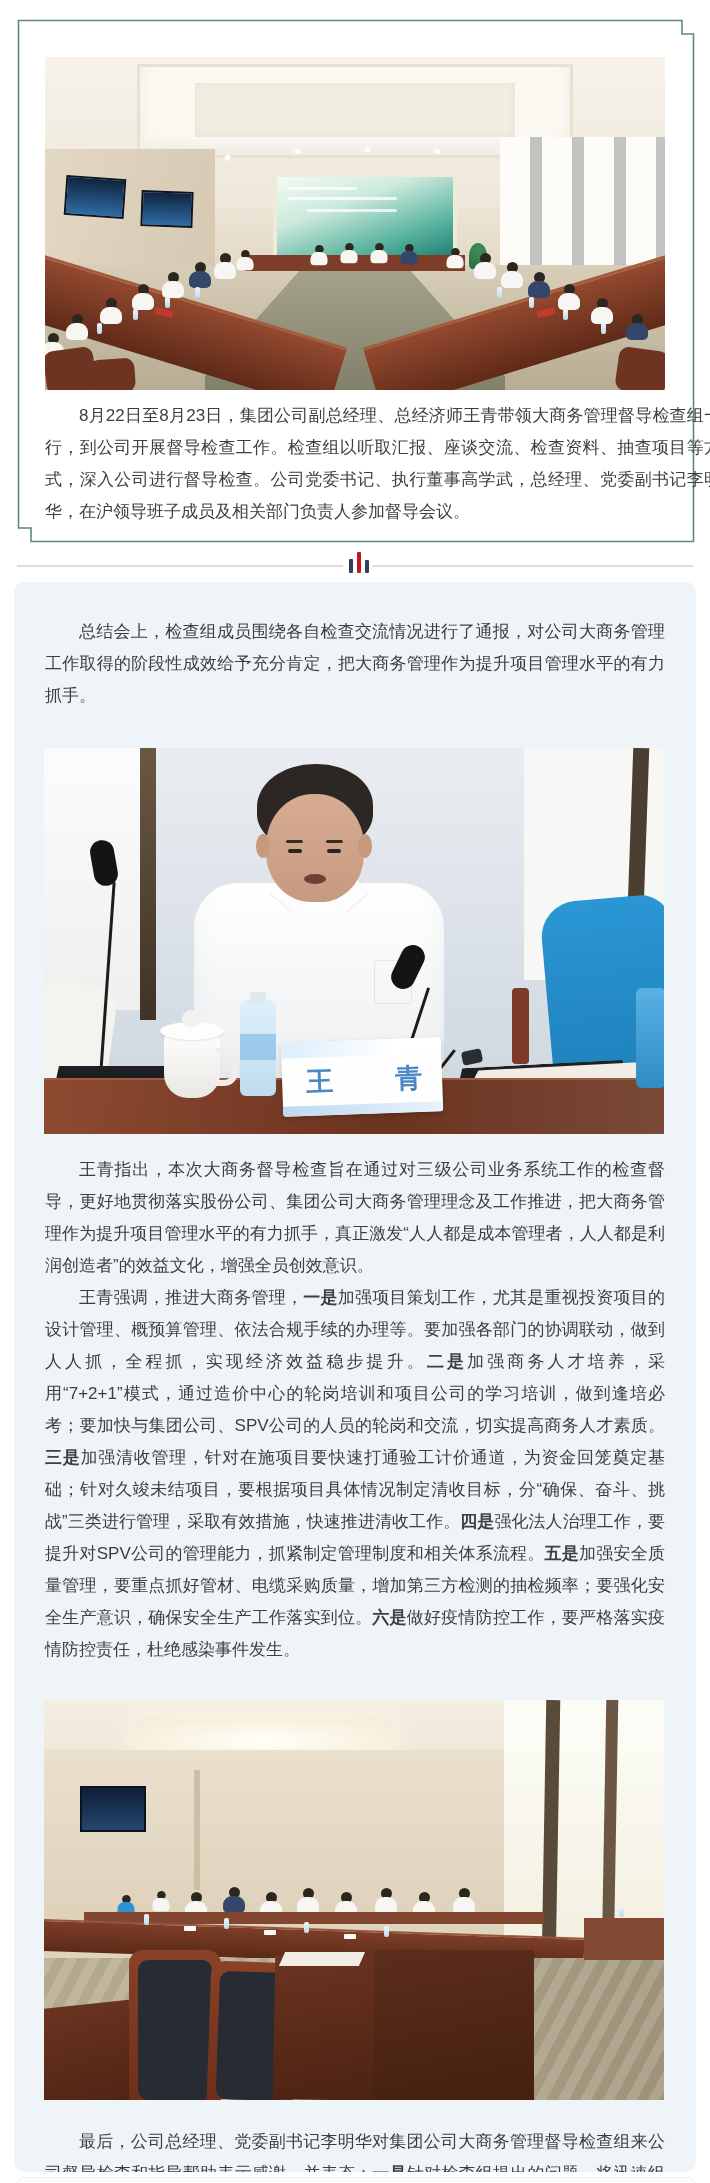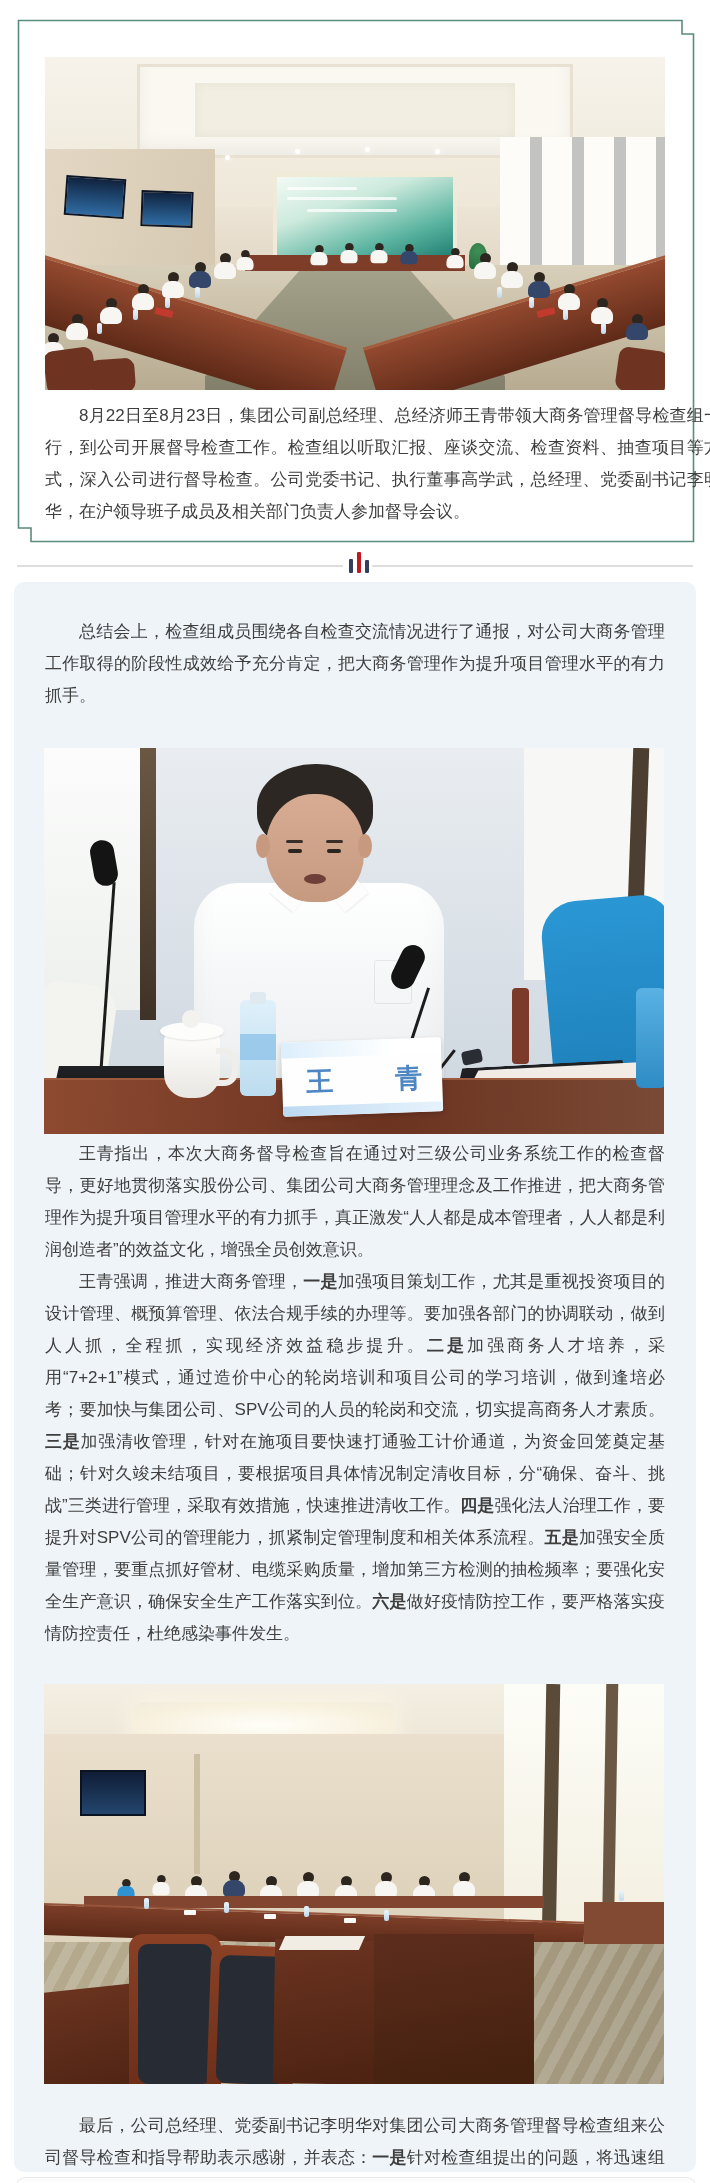--- a/index.html
+++ b/index.html
@@ -22,21 +22,21 @@
   .dline.r{left:355px;width:321px;}
   .dbar{position:absolute;width:4.2px;border-radius:1px;}
   .dbar.n1{left:331.5px;top:7px;height:14px;background:var(--divider-navy,#343e5c);}
   .dbar.rd{left:339.5px;top:0;height:21px;background:var(--divider-red,#c0181e);}
   .dbar.n3{left:347.5px;top:7.5px;height:13.5px;background:var(--divider-navy,#343e5c);}
 
   
   .panel{position:absolute;left:14px;top:582px;width:682px;height:1590px;background:var(--panel-bg,#eff4f9);
          border-radius:10px;box-sizing:border-box;padding:34px 31px 0 31px;overflow:hidden;}
   .panel .photo{margin-left:-1px;}
-  .mt36{margin-top:36px;}.mt20{margin-top:4px;}.mt34{margin-top:34px;}.mt26{margin-top:26px;}
+  .mt36{margin-top:36px;}.mt20{margin-top:20px;}.mt34{margin-top:34px;}.mt26{margin-top:26px;}
 
   .next-card{position:absolute;left:16px;top:2177px;width:678px;height:8px;background:#fdfdfe;
              border:1.5px solid #e7e9ec;border-bottom:none;border-radius:14px 14px 0 0;}
 
   
   .person{position:absolute;width:24px;height:27px;}
   .person::before{content:"";position:absolute;left:7px;top:0;width:11px;height:11px;border-radius:50%;background:#2d261f;}
   .person::after{content:"";position:absolute;left:1px;top:9px;width:22px;height:17px;border-radius:9px 9px 5px 5px;background:#f7f6f3;}
   .person.navy::after{background:#34476a;}
   .person.blue::after{background:#2f93d2;}

